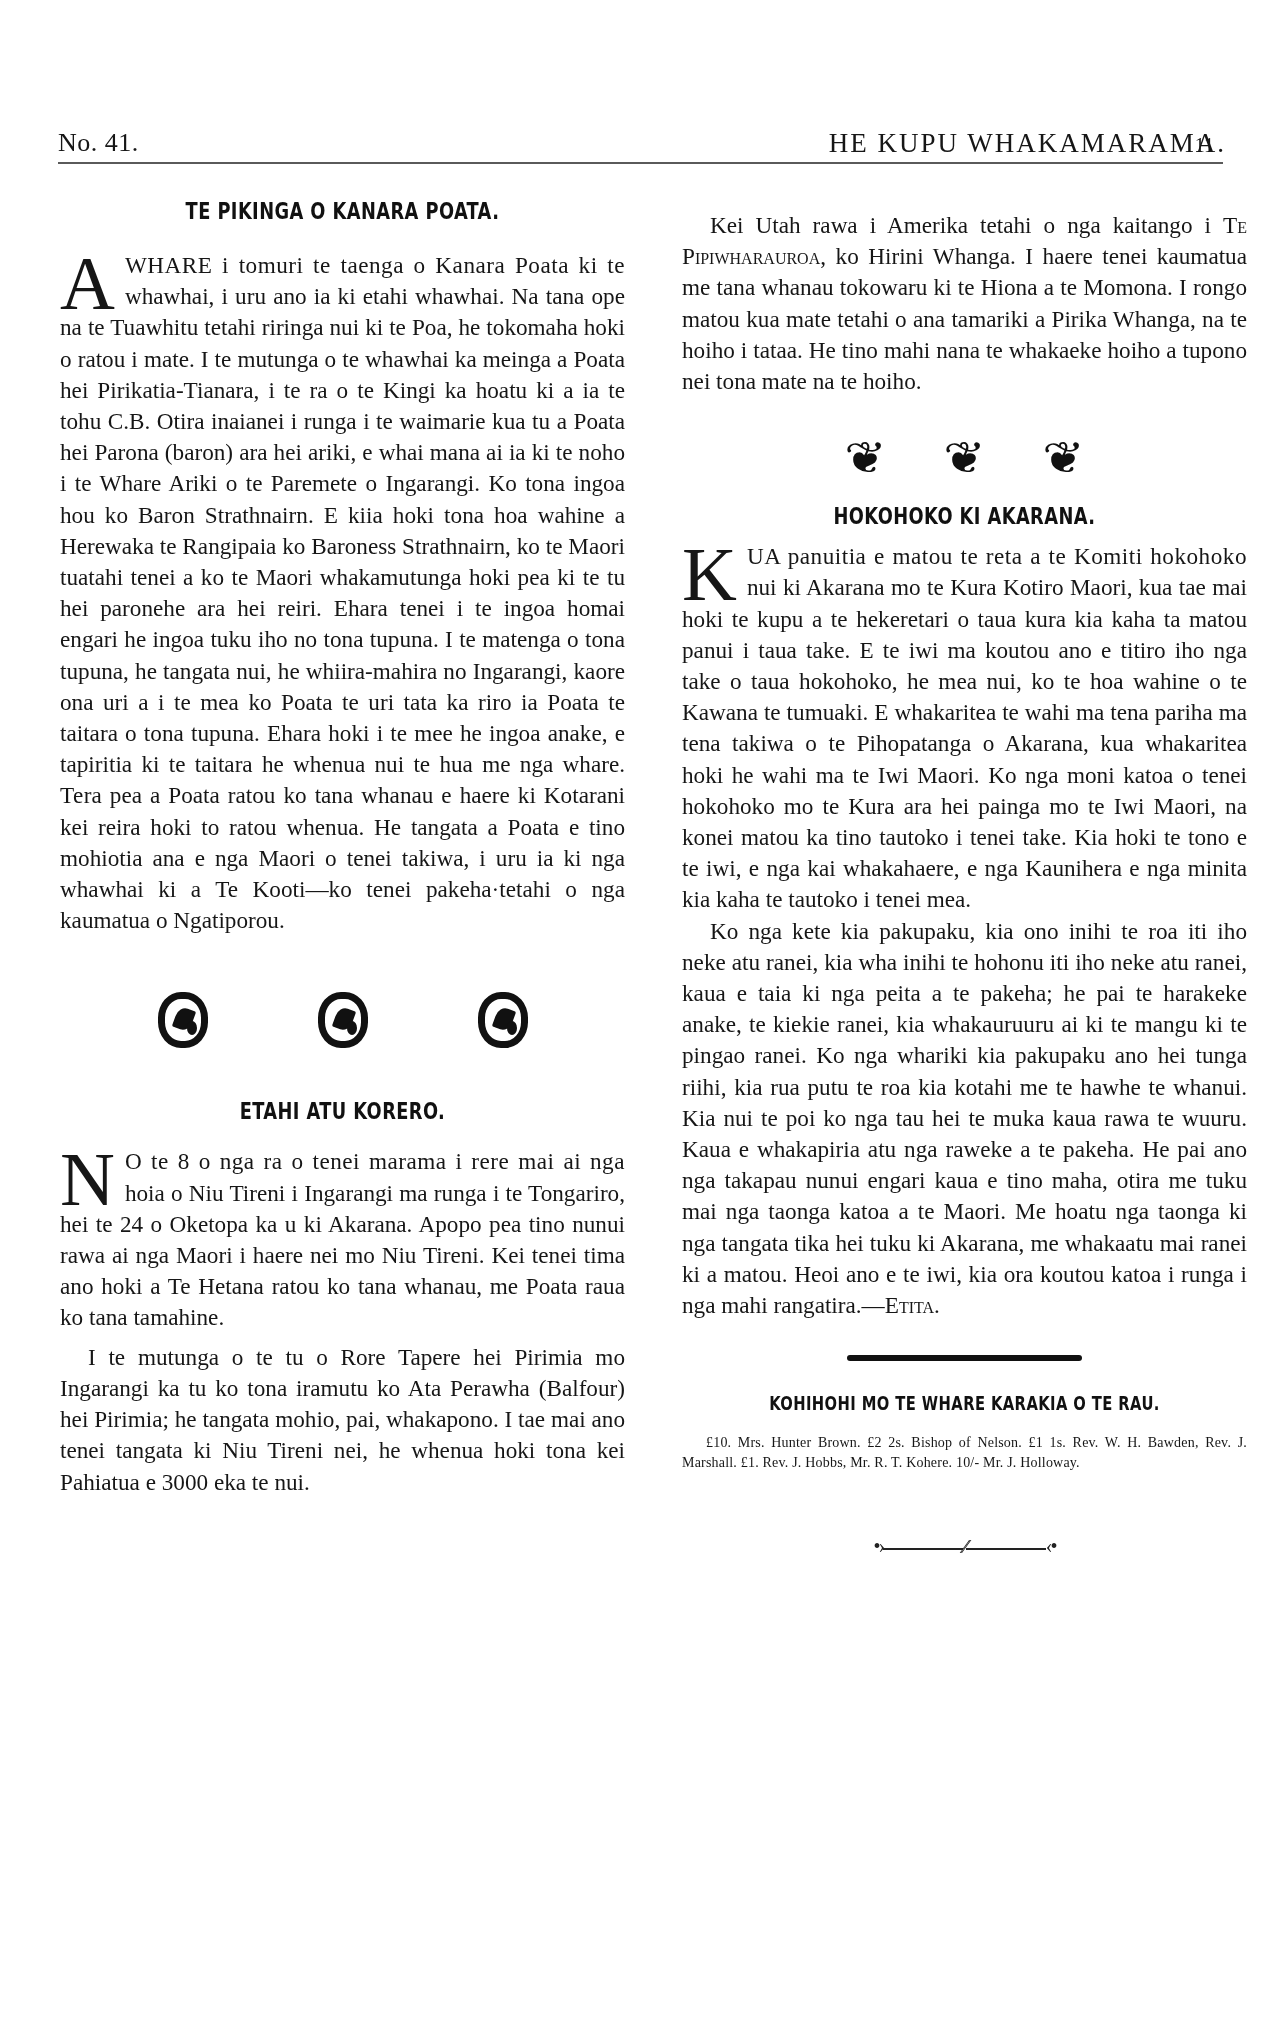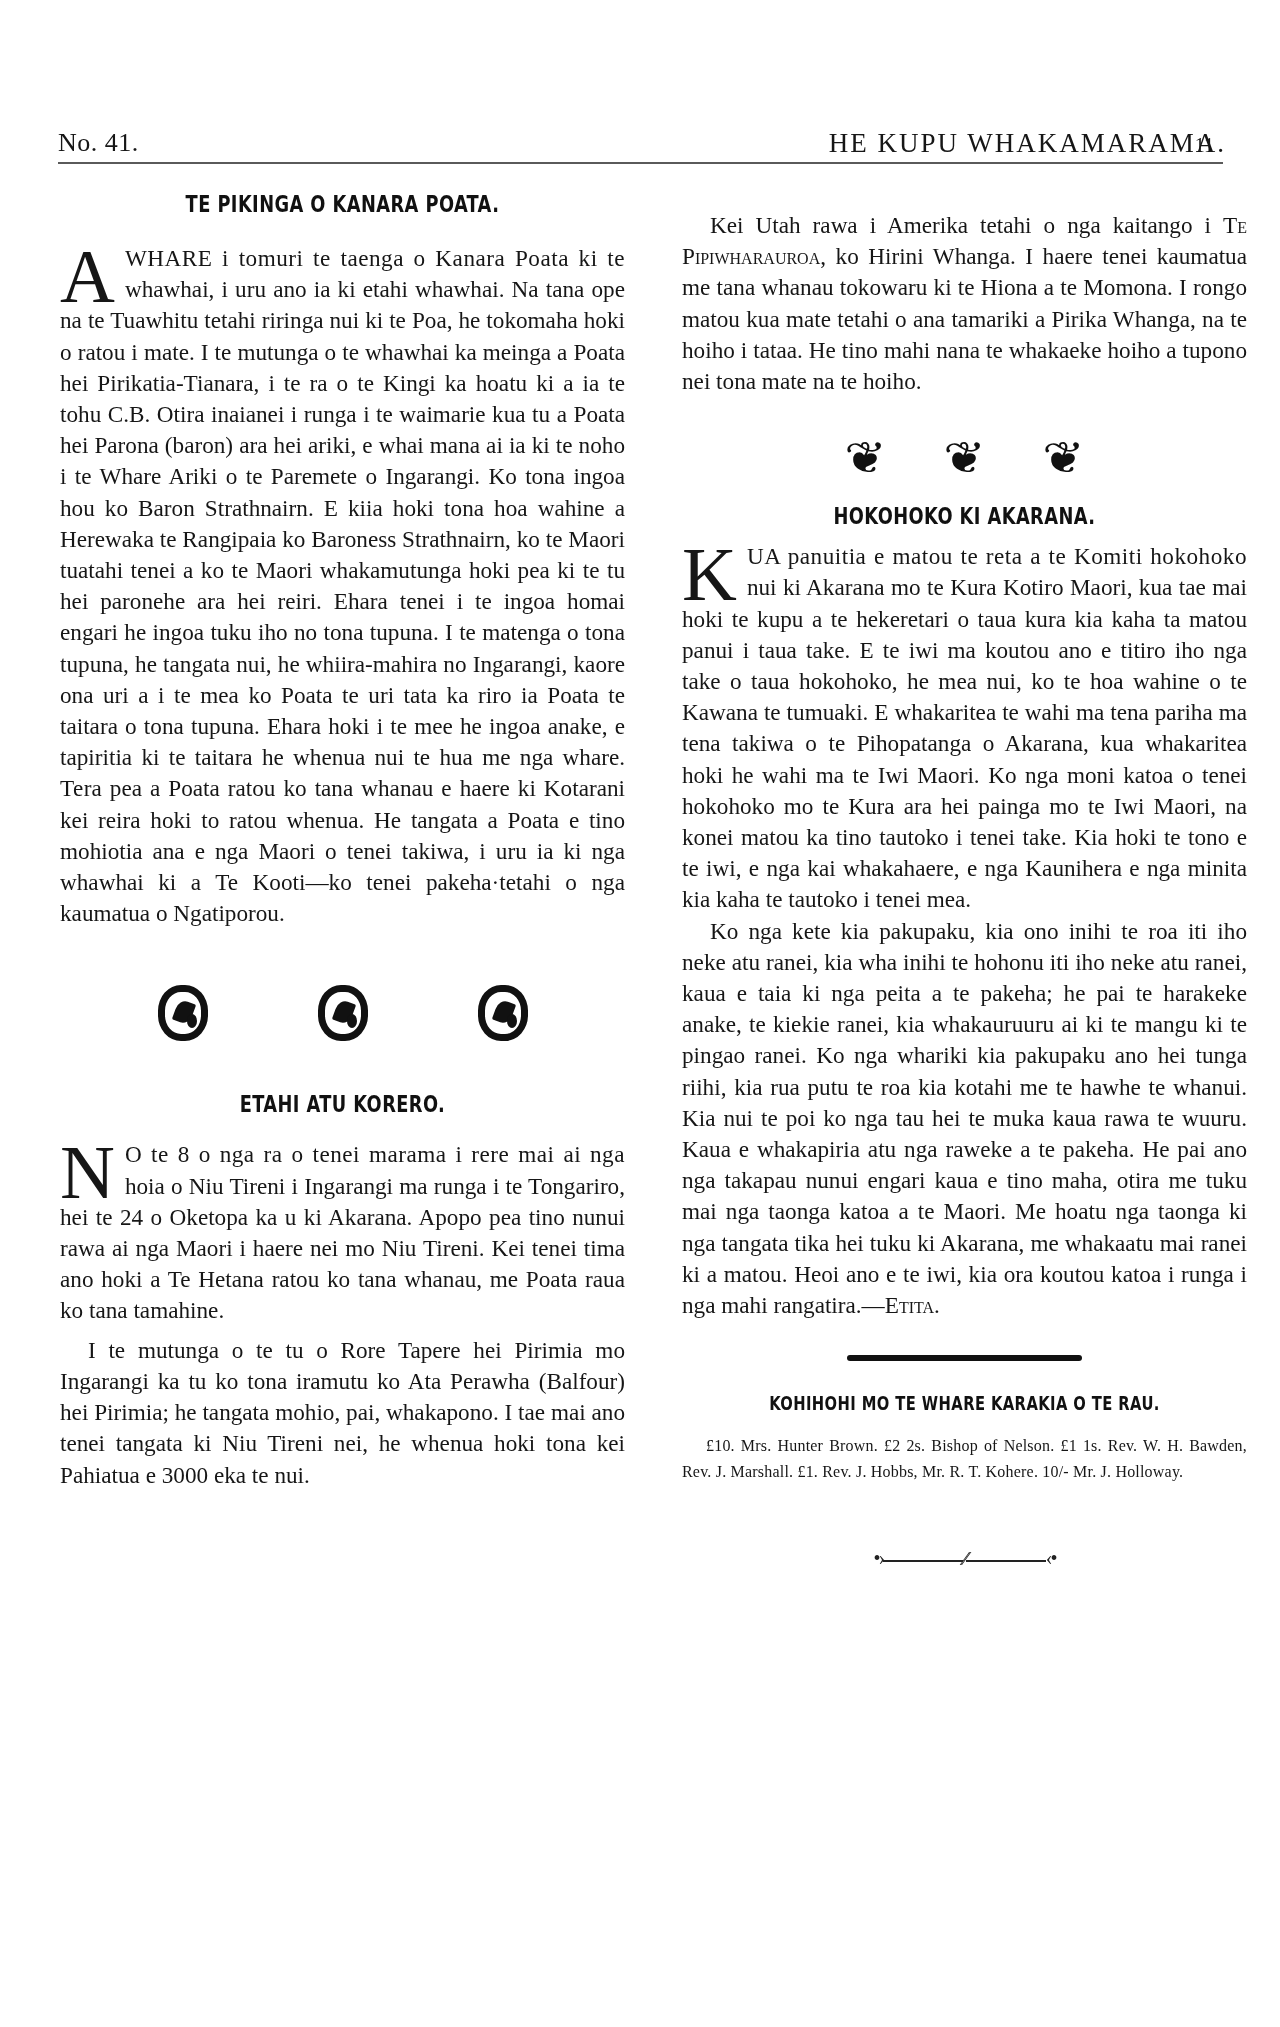--- a/index.html
+++ b/index.html
@@ -12,21 +12,21 @@
   }
   .running-head {
     position: absolute; left: 58px; top: 128px; width: 1168px; height: 36px;
   }
   .rh-no { position: absolute; left: 0; top: 0; font-size: 26px; letter-spacing: 0.5px; }
   .rh-title { position: absolute; left: 0; right: 0; top: 0; text-align: right; font-size: 27px; letter-spacing: 2px; }
   .rh-page { position: absolute; right: 12px; top: 6px; font-size: 20px; }
   .rh-rule { position: absolute; left: 58px; top: 162px; width: 1165px; height: 2px; background: #5a5a5a; }
 
   .col { position: absolute; width: 565px; }
-  .col-left { left: 60px; top: 187px; }
+  .col-left { left: 60px; top: 194px; }
   .col-right { left: 682px; top: 210px; }
 
   .heading {
     font-family: "DejaVu Sans", "Liberation Sans", sans-serif;
     font-weight: bold; font-stretch: condensed;
     text-align: center; font-size: 23px; letter-spacing: 0.5px;
     transform: scaleX(0.86); transform-origin: center;
     color: #111;
   }
   .para {
@@ -47,21 +47,21 @@
     content: ""; position: absolute; left: 10px; top: 9px; width: 18px; height: 22px;
     border-radius: 50% 10% 50% 10%; background: #111; transform: rotate(20deg);
   }
   .orn-knot::after {
     content: ""; position: absolute; right: 4px; bottom: 6px; width: 10px; height: 14px;
     border-radius: 50%; background: #111;
   }
   .orn-fern { font-size: 44px; line-height: 44px; color: #111; transform: scaleX(1.15); }
 
   .thick-rule { width: 235px; height: 6px; background: #111; border-radius: 3px; margin: 0 auto; }
-  .sub-list { font-size: 16px; line-height: 26px; text-align: justify; letter-spacing: 0.2px; }
+  .sub-list { font-size: 14px; line-height: 20px; text-align: justify; letter-spacing: 0.2px; }
   .sub-list.indent { text-indent: 24px; }
   .tail-ornament { text-align: center; font-size: 20px; letter-spacing: -2px; color: #222; }
   .tail-ornament .line { display: inline-block; width: 80px; height: 2px; background: #222; vertical-align: middle; }
 </style>
 </head>
 <body>
 
 <div class="running-head">
   <span class="rh-no">No. 41.</span>
   <div class="rh-title">HE KUPU WHAKAMARAMA.</div>

